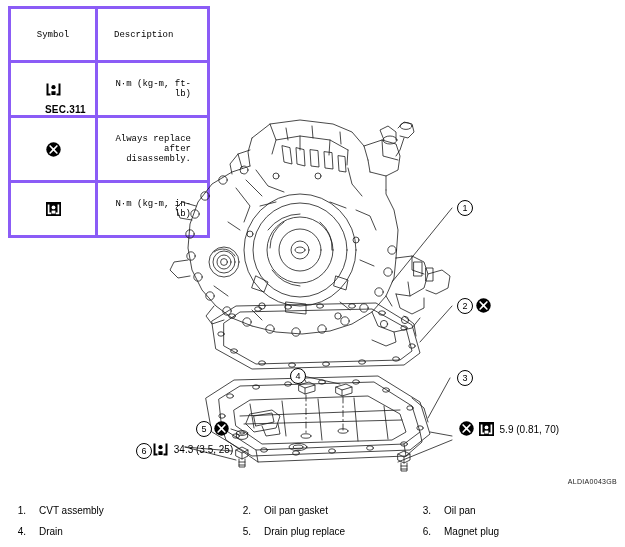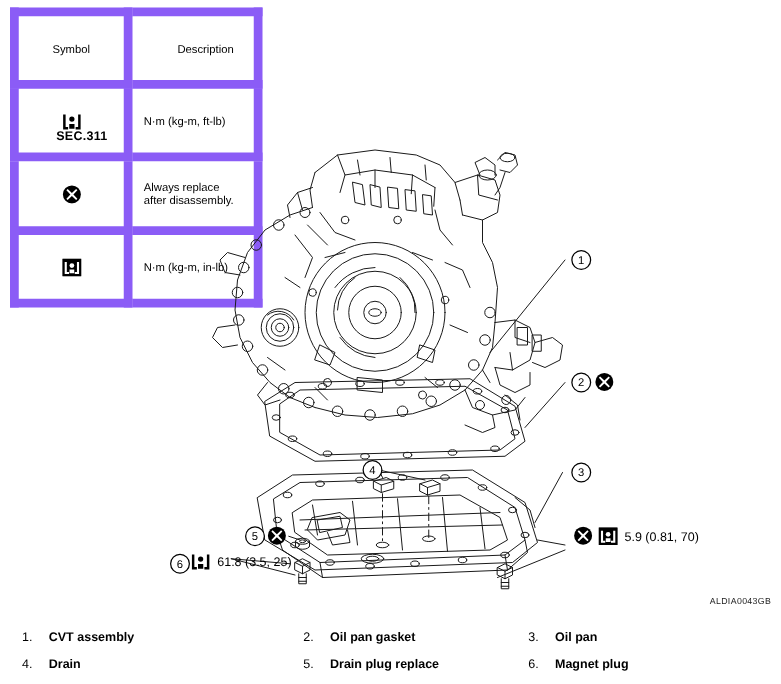--- a/index.html
+++ b/index.html
@@ -19,31 +19,32 @@
   
   .symbol-table {
     position: absolute;
     left: 8px;
     top: 6px;
     width: 202px;
     border-collapse: collapse;
     table-layout: fixed;
   }
   .symbol-table td, .symbol-table th {
-    border: 7px solid #8b5cf6;
+    border: 3px solid #8b5cf6;
     font-size: 9px;
     font-weight: normal;
     padding: 16px;
     height: 19px;
     vertical-align: middle;
+    font-family: Liberation Mono, monospace;
   }
   .symbol-table .col-symbol { width: 52px; text-align: center; }
-  .symbol-table .col-desc { text-align: right; }
+  .symbol-table .col-desc { text-align: left; }
   .symbol-table td.desc-cell {
-    text-align: left;
+    text-align: right;
     padding-left: 9px;
     font-size: 9px;
   }
   .symbol-table td.sym-cell { text-align: center; }
 
   
   .glyph-torque {
     display: inline-block;
     width: 15px;
     height: 14px;
@@ -137,21 +138,20 @@
     align-items: center;
     font-size: 10px;
   }
   .legend-item .num {
     width: 26px;
     text-align: right;
     padding-right: 0;
   }
   .legend-item .lbl {
     padding-left: 13px;
-    font-weight: bold;
   }
   .legend-col-1 { width: 225px; }
   .legend-col-2 { width: 180px; }
   .legend-col-3 { width: 180px; }
 </style>
 </head>
 <body>
 
 <table class="symbol-table">
   <thead>
@@ -494,21 +494,21 @@
   <span class="glyph-torque light">
     <span class="frame"></span>
     <svg width="15" height="14" viewBox="0 0 15 14">
       <rect x="0.5" y="0.5" width="14" height="13" fill="#ffffff" stroke="none"></rect>
       <path d="M1.5 1.5 L1.5 12.5 L4.5 12.5" fill="none" stroke="#000" stroke-width="2"></path>
       <path d="M13.5 1.5 L13.5 12.5 L10.5 12.5" fill="none" stroke="#000" stroke-width="2"></path>
       <circle cx="7.5" cy="5.2" r="2.1" fill="#000"></circle>
       <path d="M5.4 13 L5.4 9.2 L9.6 9.2 L9.6 13 Z" fill="#000"></path>
     </svg>
   </span>
-  <span style="margin-left:3px;">61.8 (3.5, 25)</span>
+  <span style="margin-left:3px;">34.3 (3.5, 25)</span>
 </div>
 
 <div class="spec-text" style="left:459px; top:421px;">
   <span class="glyph-x">
     <svg width="15" height="15" viewBox="0 0 15 15">
       <circle cx="7.5" cy="7.5" r="7.2" fill="#000000"></circle>
       <path d="M4.1 3.1 L7.5 6.3 L10.9 3.1 L11.9 4.1 L8.7 7.5 L11.9 10.9 L10.9 11.9 L7.5 8.7 L4.1 11.9 L3.1 10.9 L6.3 7.5 L3.1 4.1 Z" fill="#ffffff"></path>
     </svg>
   </span>
   <span class="glyph-torque dark" style="margin-left:2px;">

